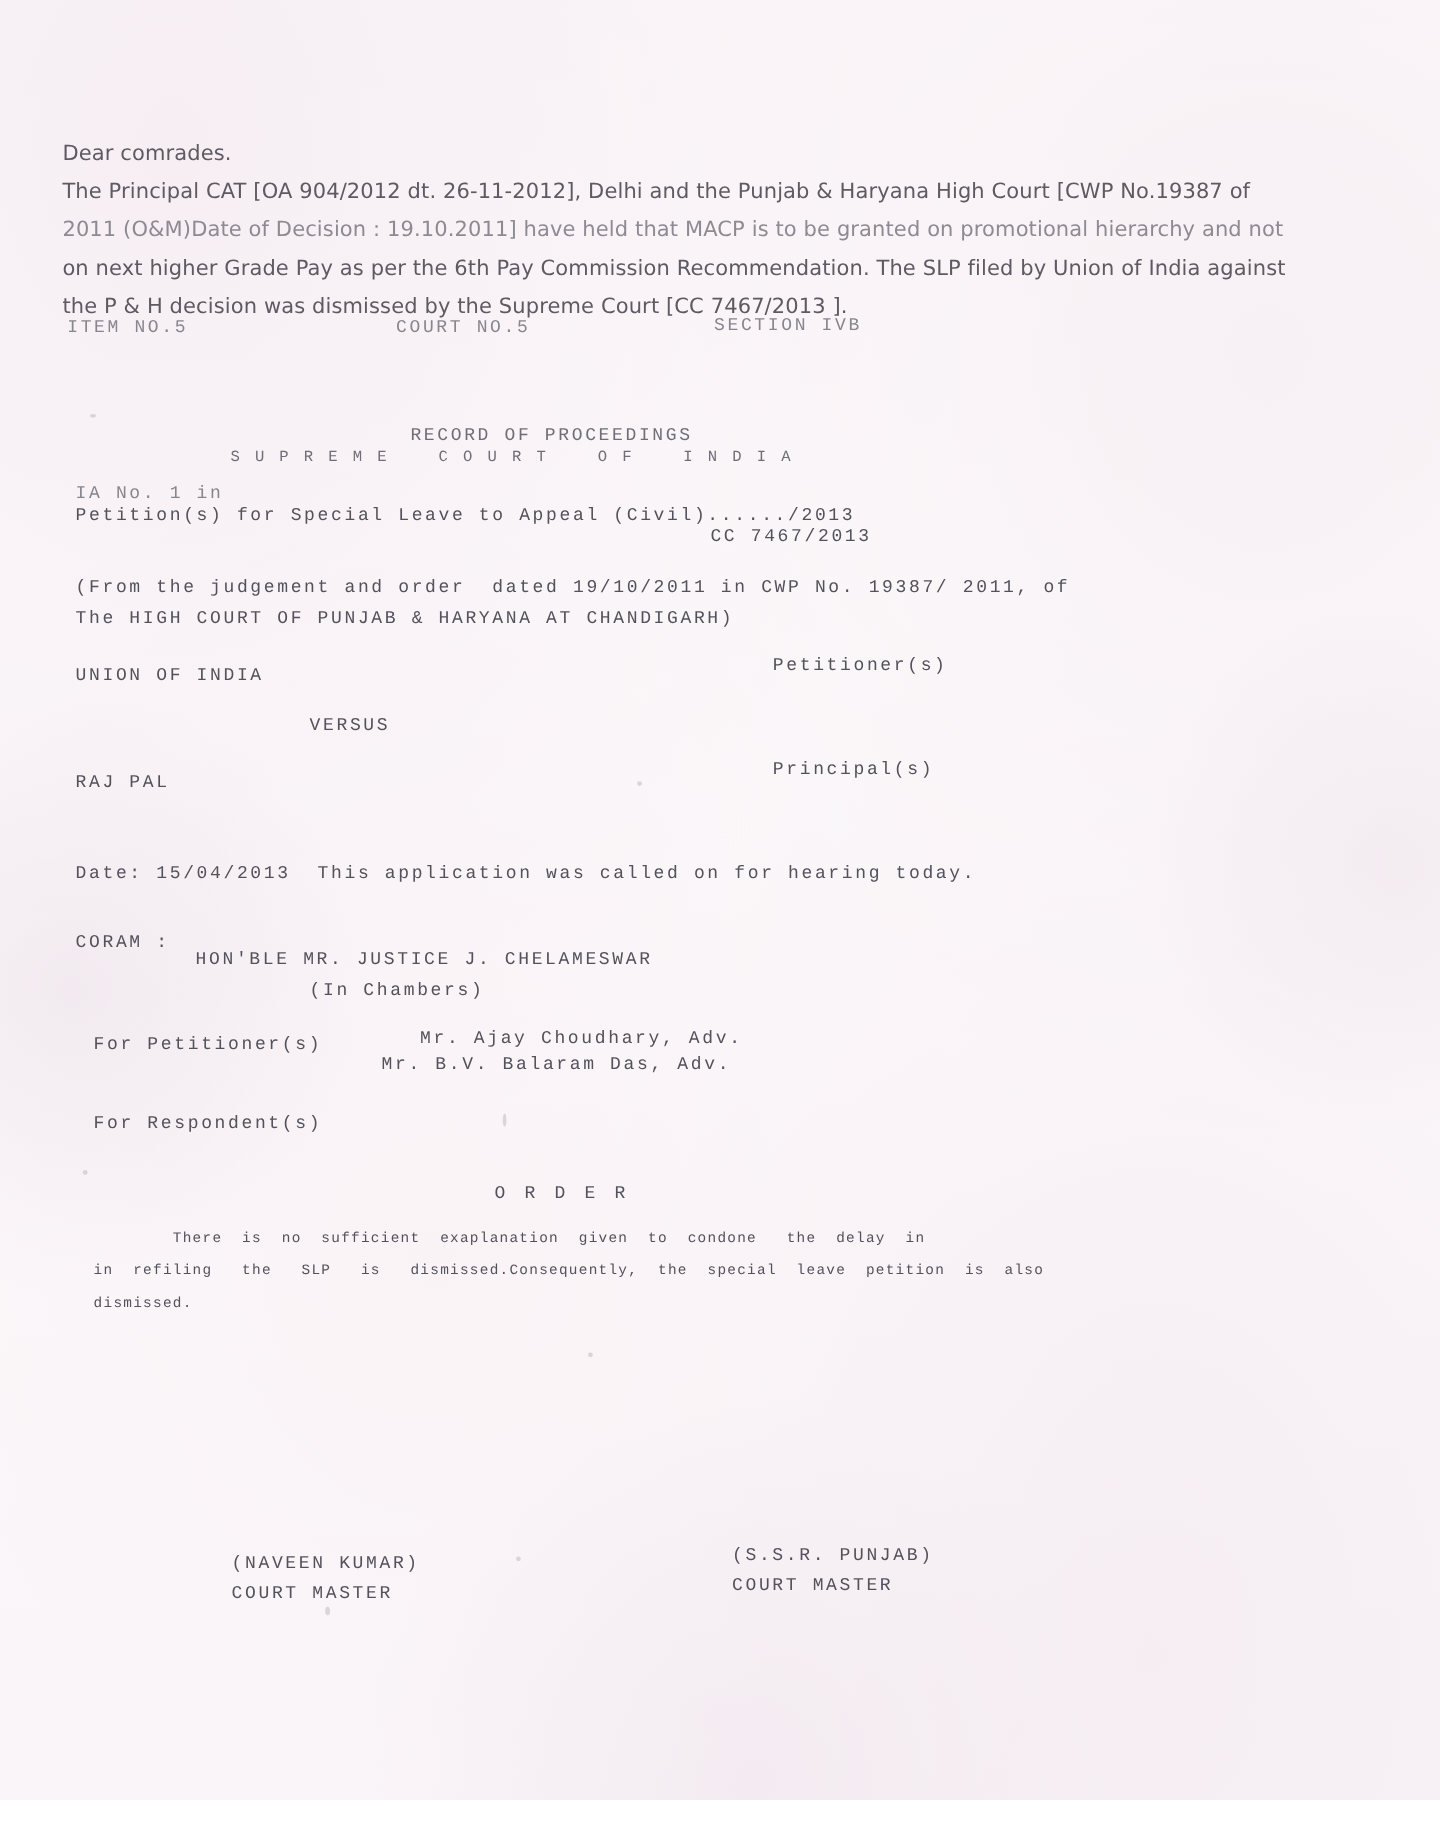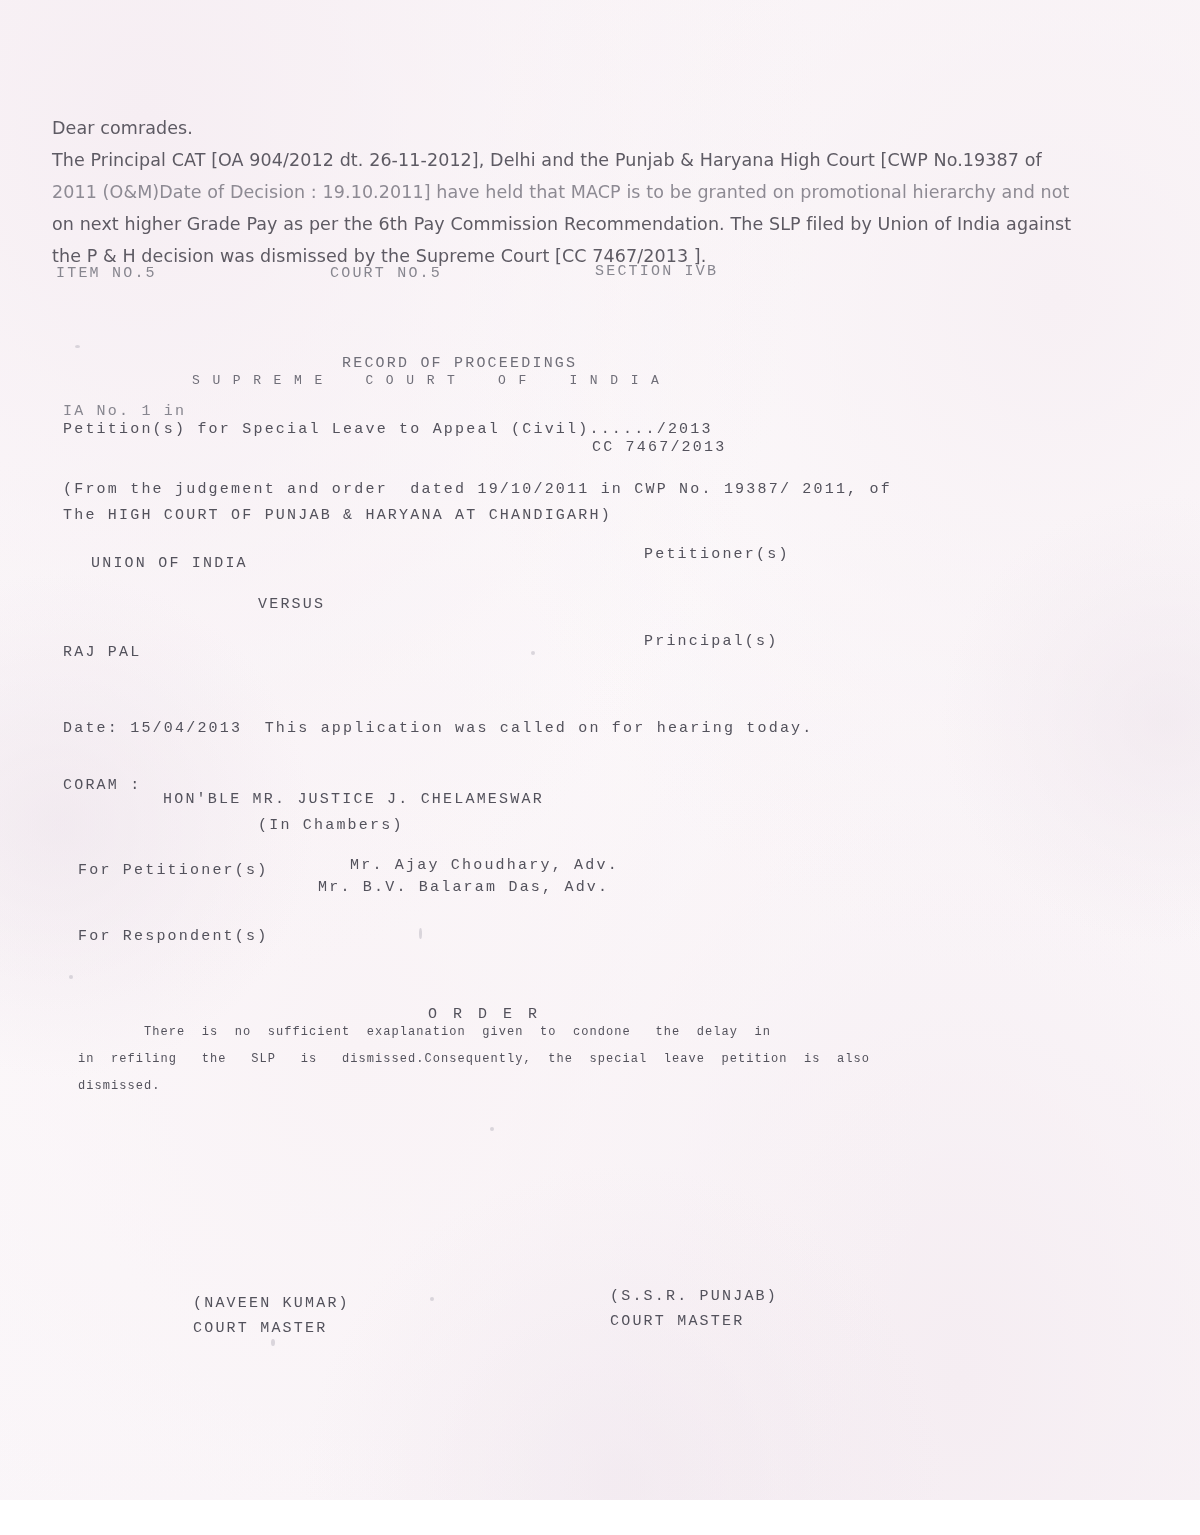--- a/index.html
+++ b/index.html
@@ -99,42 +99,42 @@
   <div class="tw light" style="left:192px; top:329px; font-size:13px; letter-spacing:2.4px;margin-top:44px;">S U P R E M E    C O U R T    O F    I N D I A</div>
   <div class="tw light sp2" style="left:342px; top:355px;">RECORD OF PROCEEDINGS</div>
 
   <div class="tw lighter sp2" style="left:63px; top:403px;">IA No. 1 in</div>
   <div class="tw sp2" style="left:63px; top:421px;">Petition(s) for Special Leave to Appeal (Civil)....../2013</div>
   <div class="tw sp2" style="left:592px; top:439px;">CC 7467/2013</div>
 
   <div class="tw sp2" style="left:63px; top:481px;">(From the judgement and order  dated 19/10/2011 in CWP No. 19387/ 2011, of</div>
   <div class="tw sp2" style="left:63px; top:507px;">The HIGH COURT OF PUNJAB &amp; HARYANA AT CHANDIGARH)</div>
 
-  <div class="tw sp2" style="left:63px; top:555px;margin-left:28px;">UNION OF INDIA</div>
+  <div class="tw sp2" style="left:63px; top:555px;">UNION OF INDIA</div>
   <div class="tw sp2" style="left:644px; top:546px;">Petitioner(s)</div>
 
   <div class="tw sp2" style="left:258px; top:596px;">VERSUS</div>
 
   <div class="tw sp2" style="left:63px; top:644px;">RAJ PAL</div>
   <div class="tw sp2" style="left:644px; top:633px;">Principal(s)</div>
 
 
   <div class="tw sp2" style="left:63px; top:720px;">Date: 15/04/2013  This application was called on for hearing today.</div>
 
   <div class="tw sp2" style="left:63px; top:777px;">CORAM :</div>
   <div class="tw sp2" style="left:163px; top:791px;">HON'BLE MR. JUSTICE J. CHELAMESWAR</div>
   <div class="tw sp2" style="left:258px; top:817px;">(In Chambers)</div>
 
   <div class="tw sp2" style="left:78px; top:862px;">For Petitioner(s)</div>
   <div class="tw sp2" style="left:350px; top:857px;">Mr. Ajay Choudhary, Adv.</div>
   <div class="tw sp2" style="left:318px; top:879px;">Mr. B.V. Balaram Das, Adv.</div>
 
   <div class="tw sp2" style="left:78px; top:928px;">For Respondent(s)</div>
 
-  <div class="tw sp2" style="left:428px; top:986px; letter-spacing:3.5px;margin-top:20px;">O R D E R</div>
+  <div class="tw sp2" style="left:412px; top:986px; letter-spacing:3.5px;">O R D E R</div>
 
   <div class="justified" style="left:78px; top:1019px; width:1050px;">
     <span class="jline">        There  is  no  sufficient  exaplanation  given  to  condone   the  delay  in</span>
     <span class="jline">in  refiling   the   SLP   is   dismissed.Consequently,  the  special  leave  petition  is  also</span>
     <span class="jline">dismissed.</span>
   </div>
 
   <div class="tw sp2" style="left:193px; top:1295px;">(NAVEEN KUMAR)</div>
   <div class="tw sp2" style="left:193px; top:1320px;">COURT MASTER</div>
 

